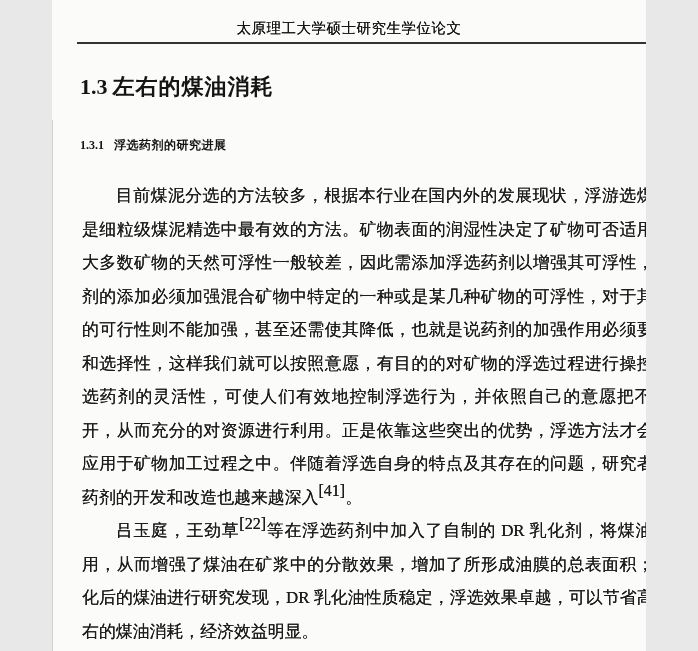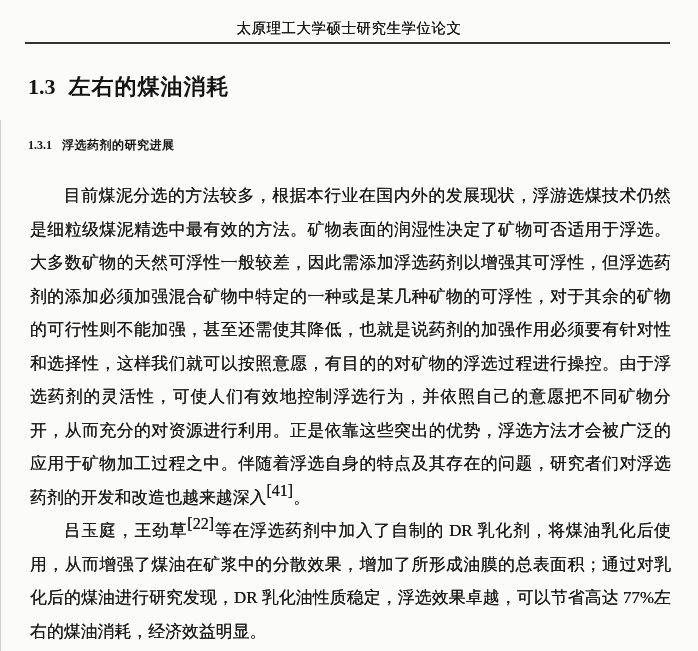--- a/index.html
+++ b/index.html
@@ -2,21 +2,21 @@
 <html lang="zh"><head>
 <meta charset="utf-8">
 <style>
   html, body {
     margin: 0;
     padding: 0;
     background: #e8e8e8;
   }
   .page {
     position: relative;
-    width: 698px;
+    width: 594px;
     height: 651px;
     margin: 0 auto;
     background: #fbfbf9;
     overflow: hidden;
     font-family: "Liberation Serif", "DejaVu Serif", serif;
     color: #1c1c1c;
   }
   
   .scan-edge {
     position: absolute;
@@ -51,21 +51,21 @@
     left: 28px;
     margin: 0;
     font-family: "Liberation Sans", "DejaVu Sans", sans-serif;
     font-weight: 700;
     font-size: 22px;
     letter-spacing: 1px;
     color: #141414;
   }
   .section-heading .num {
     font-family: "Liberation Serif", "DejaVu Serif", serif;
-    margin-right: 13px;
+    margin-right: 5px;
     letter-spacing: 0;
     text-align: right;
   }
   .subsection-heading {
     position: absolute;
     top: 137px;
     left: 28px;
     margin: 0;
     font-family: "Liberation Sans", "DejaVu Sans", sans-serif;
     font-weight: 700;

